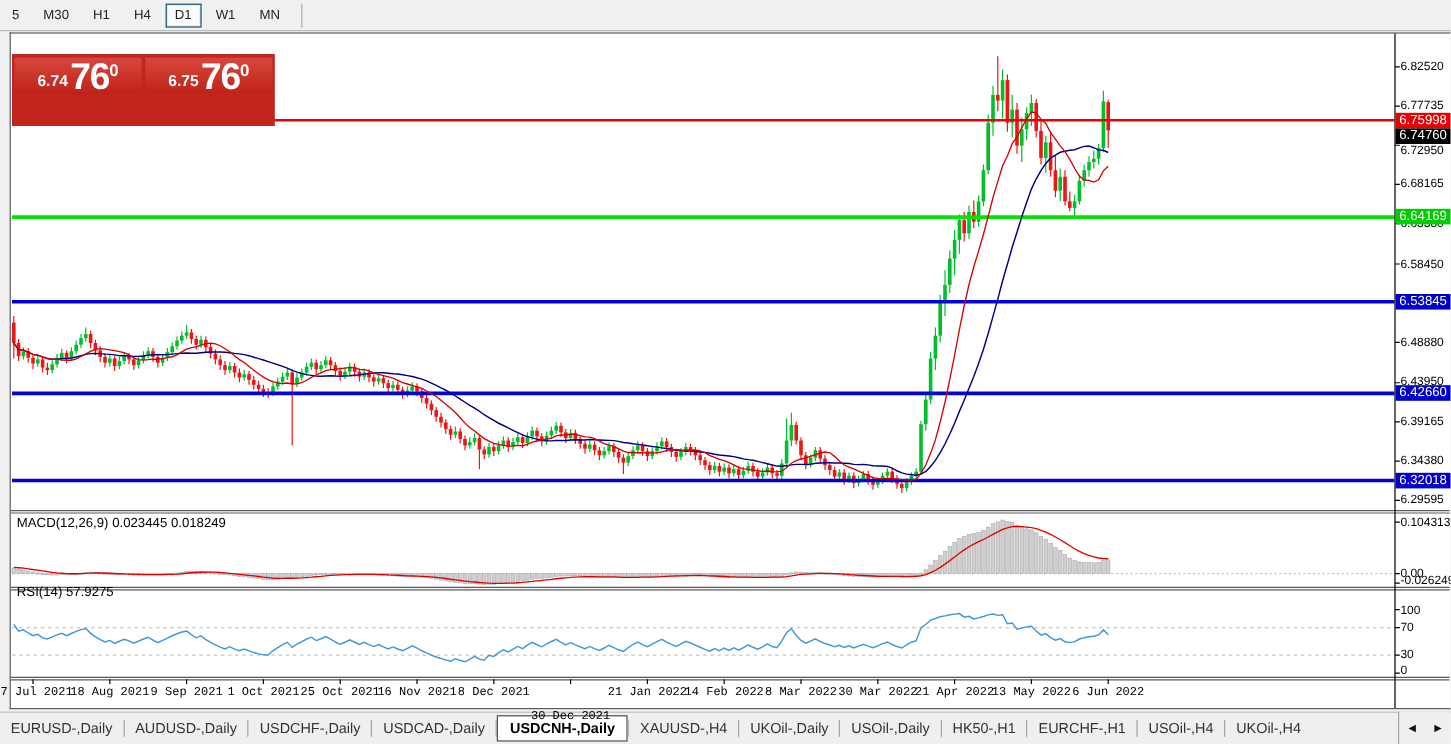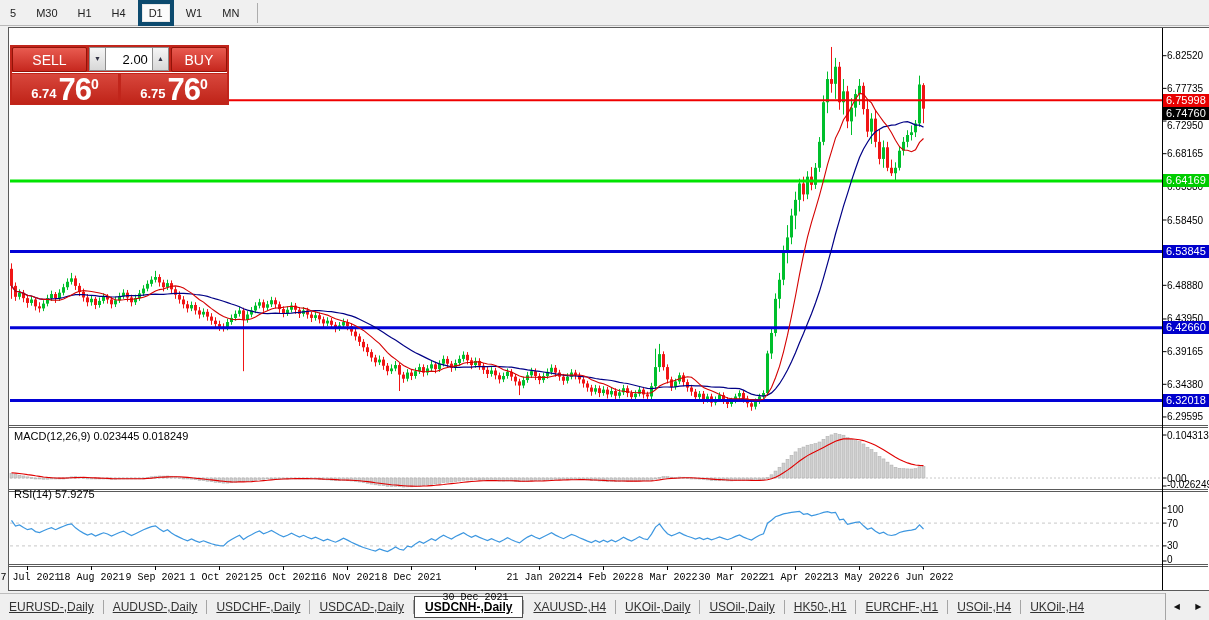--- a/index.html
+++ b/index.html
@@ -3,21 +3,21 @@
 <meta charset="utf-8">
 <style>
   * { box-sizing: border-box; }
   html,body { margin:0; padding:0; background:#f0f0f0; font-family:"Liberation Sans", sans-serif; }
   #screen { position:relative; width:1209px; height:620px; background:#f0f0f0; overflow:hidden; }
 
   
   #toolbar { position:absolute; left:0; top:0; width:1209px; height:26px; background:#f0f0f0;
              border-bottom:1px solid #b9b9b9; display:flex; align-items:center; }
   .tf-btn { font-size:11px; color:#222; padding:3px 7px; margin:0 2px; border:1px solid transparent; cursor:default; }
-  .tf-btn.active { background:#fbfbfb; border:4px solid #0c4a6e; box-shadow:inset 0 0 0 1px #e8e8e8; }
+  .tf-btn.active { background:#fbfbfb; border:1px solid #0c4a6e; box-shadow:inset 0 0 0 1px #e8e8e8; }
   .tf-sep { width:1px; height:20px; background:#adadad; margin:0 8px; }
 
   
   #chart-frame { position:absolute; left:8px; top:27px; width:1201px; height:564px;
                  background:#ffffff; border:1px solid #5a5a5a; border-right:none; }
 
   #chart-svg { position:absolute; left:0; top:0; z-index:1; }
 
   .overlay { position:absolute; z-index:3; }
 
@@ -47,21 +47,21 @@
 
   
   .ax-label { position:absolute; left:1167px; font-size:10px; color:#000; line-height:13px; z-index:2; }
   .ax-badge { position:absolute; left:1163px; width:46px; font-size:11px; color:#fff; line-height:13px;
               padding-left:3px; z-index:4; }
   .date-label { position:absolute; font-size:10px; color:#000; transform:translateX(-50%); z-index:2; white-space:nowrap;font-family:Liberation Mono, monospace; }
 
   
   #tabbar { position:absolute; left:0; top:593px; width:1209px; height:27px; background:#efefef;
             border-top:1px solid #bdbdbd; display:flex; align-items:center; overflow:hidden; }
-  .sym-tab { font-size:12px; color:#333; padding:4px 9px; white-space:nowrap; cursor:pointer;text-decoration:underline; }
+  .sym-tab { font-size:12px; color:#333; padding:4px 9px; white-space:nowrap; cursor:pointer; }
   .sym-tab.active { background:#fff; border:1px solid #4d4d4d; font-weight:bold; color:#000; padding:3px 10px; }
   .tab-sep { width:1px; height:14px; background:#a5a5a5; flex:0 0 1px; }
   #tab-arrows { position:absolute; right:0; top:593px; height:27px; width:44px; background:#efefef;
                 border-left:1px solid #a5a5a5; display:flex; align-items:center; justify-content:space-around; z-index:5; }
   .arrow-btn { font-size:8px; color:#111; cursor:pointer; padding:2px 4px; }
 </style>
 </head>
 <body>
 
 <div id="screen">
@@ -816,29 +816,20 @@
       <line x1="603.5" y1="566" x2="603.5" y2="570" stroke="#000" stroke-width="1"></line>
       <line x1="667.5" y1="566" x2="667.5" y2="570" stroke="#000" stroke-width="1"></line>
       <line x1="731.5" y1="566" x2="731.5" y2="570" stroke="#000" stroke-width="1"></line>
       <line x1="795.5" y1="566" x2="795.5" y2="570" stroke="#000" stroke-width="1"></line>
       <line x1="859.5" y1="566" x2="859.5" y2="570" stroke="#000" stroke-width="1"></line>
       <line x1="923.5" y1="566" x2="923.5" y2="570" stroke="#000" stroke-width="1"></line>
     </svg>
 
 
   <div class="overlay" id="trade">
-    <div class="row1">
-      <div class="tw-btn" id="sell-btn">SELL</div>
-      <div class="spin">
-        <div class="spin-btn">▼</div>
-        <input value="2.00" style="">
-        <div class="spin-btn">▲</div>
-      </div>
-      <div class="tw-btn" id="buy-btn">BUY</div>
-    </div>
     <div class="row2">
       <div class="quote">
         <span class="q-small">6.74</span>
         <span class="q-big">76</span>
         <span class="q-sup">0</span>
       </div>
       <div class="quote">
         <span class="q-small">6.75</span>
         <span class="q-big">76</span>
         <span class="q-sup">0</span>

